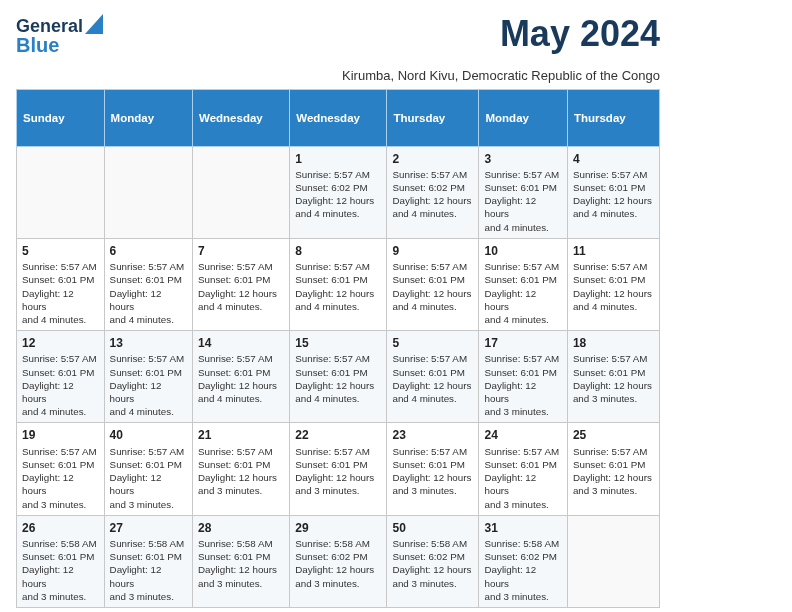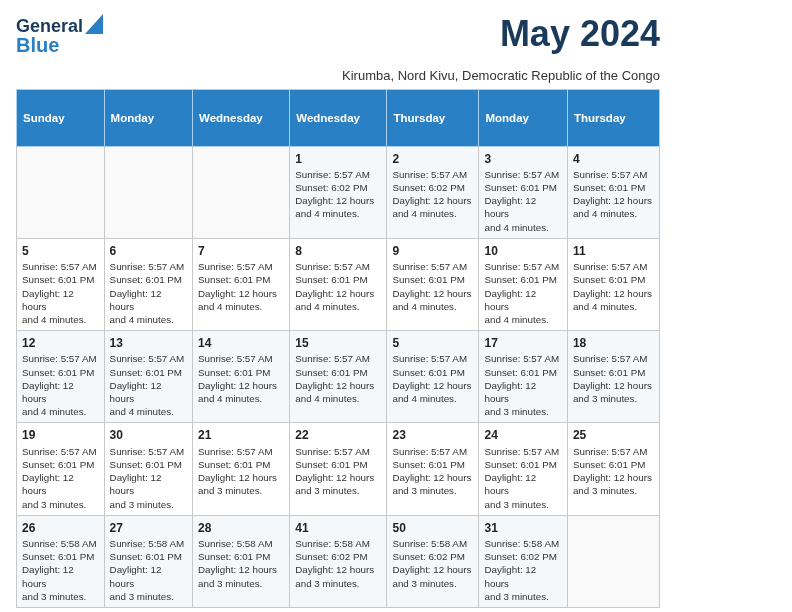--- a/index.html
+++ b/index.html
@@ -274,21 +274,21 @@
         </tr>
         <tr>
           <td>
             <span class="day-num">19</span>
             <div class="day-info" style="white-space: pre-line;">Sunrise: 5:57 AM
 Sunset: 6:01 PM
 Daylight: 12 hours
 and 3 minutes.</div>
           </td>
           <td>
-            <span class="day-num">30</span>
+            <span class="day-num">40</span>
             <div class="day-info" style="white-space: pre-line;">Sunrise: 5:57 AM
 Sunset: 6:01 PM
 Daylight: 12 hours
 and 3 minutes.</div>
           </td>
           <td>
             <span class="day-num">21</span>
             <div class="day-info" style="white-space: pre-line;">Sunrise: 5:57 AM
 Sunset: 6:01 PM
 Daylight: 12 hours
@@ -339,21 +339,21 @@
 and 3 minutes.</div>
           </td>
           <td>
             <span class="day-num">28</span>
             <div class="day-info" style="white-space: pre-line;">Sunrise: 5:58 AM
 Sunset: 6:01 PM
 Daylight: 12 hours
 and 3 minutes.</div>
           </td>
           <td>
-            <span class="day-num">41</span>
+            <span class="day-num">29</span>
             <div class="day-info" style="white-space: pre-line;">Sunrise: 5:58 AM
 Sunset: 6:02 PM
 Daylight: 12 hours
 and 3 minutes.</div>
           </td>
           <td>
             <span class="day-num">50</span>
             <div class="day-info" style="white-space: pre-line;">Sunrise: 5:58 AM
 Sunset: 6:02 PM
 Daylight: 12 hours

